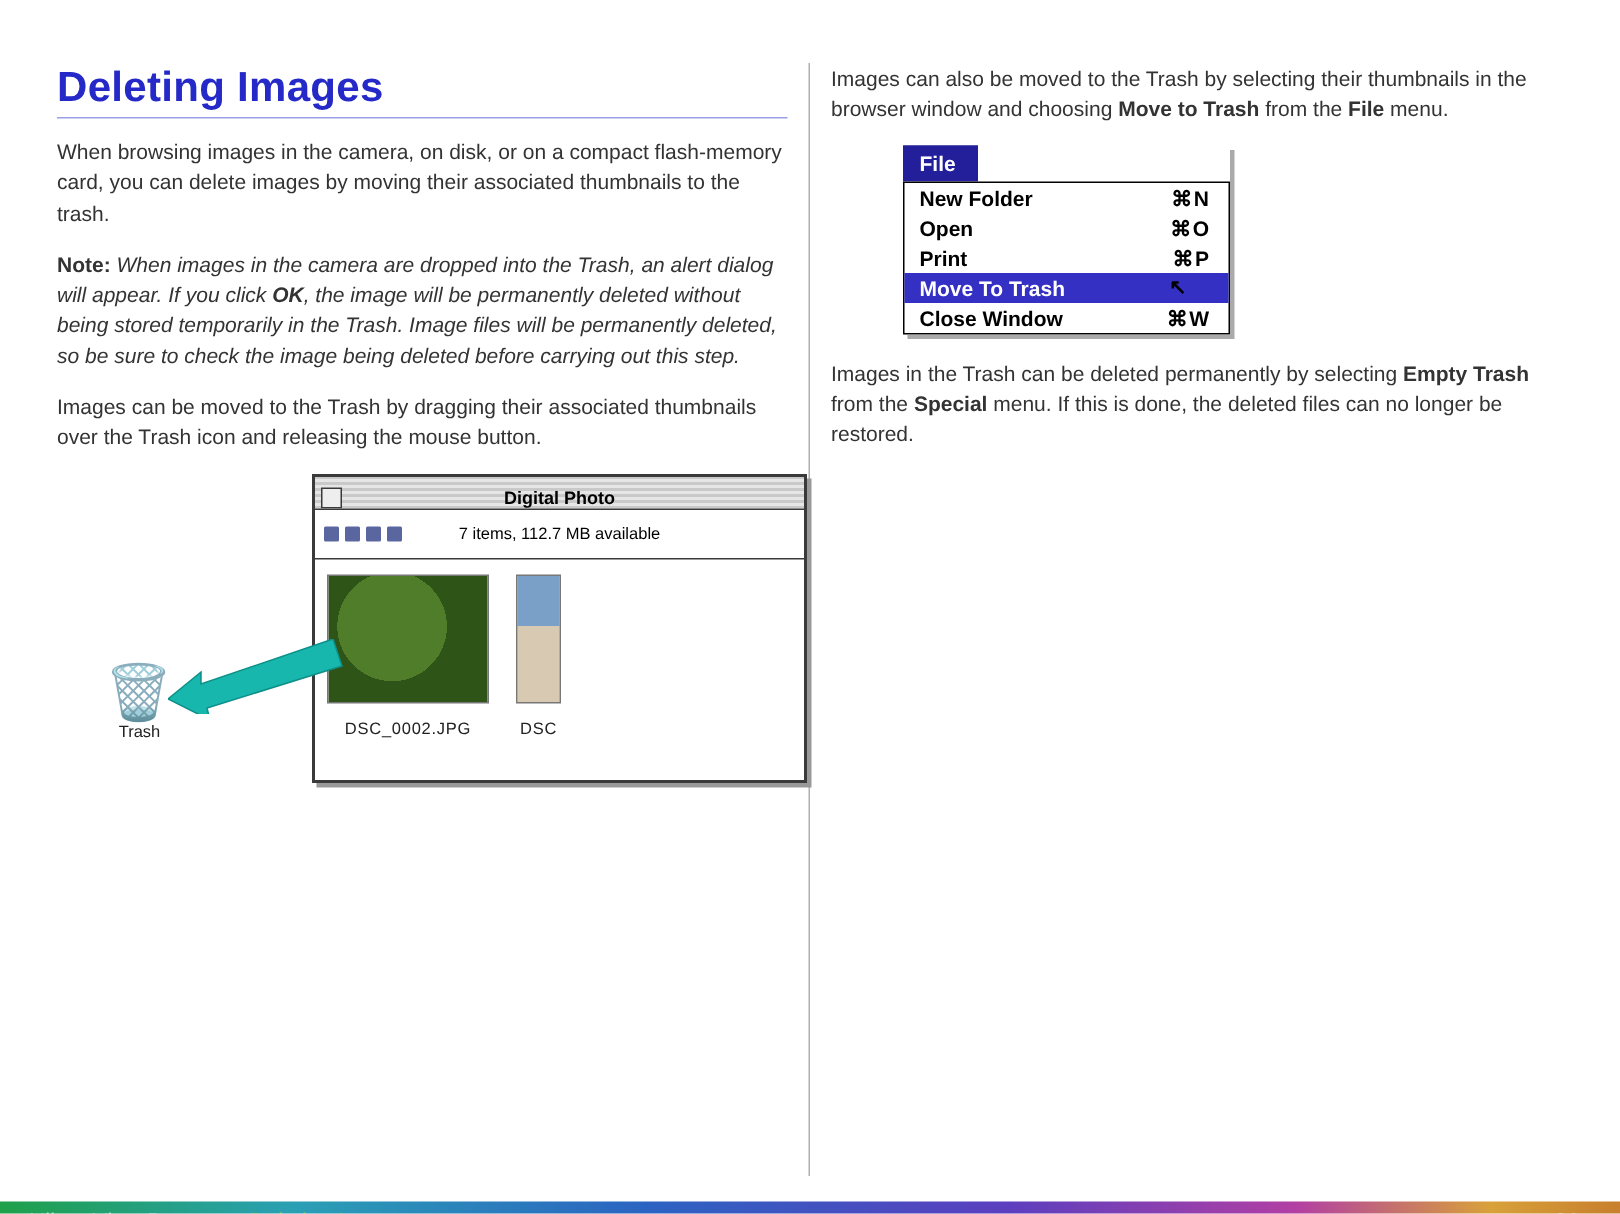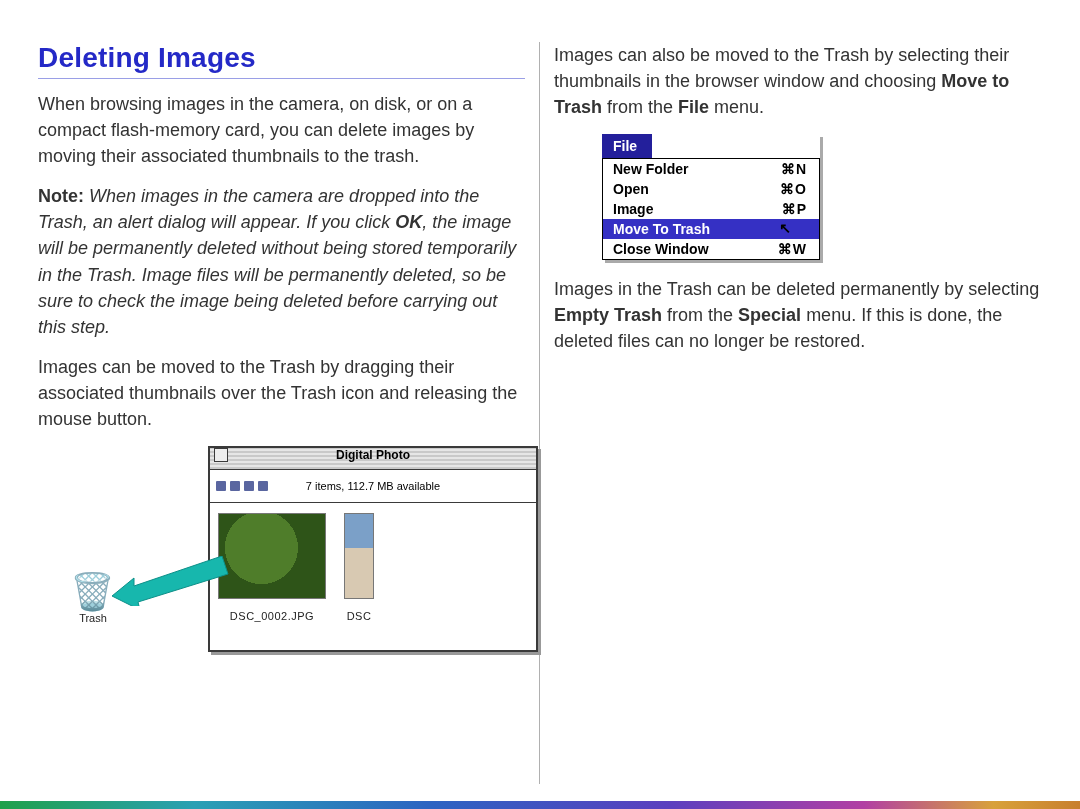--- a/index.html
+++ b/index.html
@@ -3,33 +3,33 @@
 <meta charset="utf-8">
 <style>
   * { box-sizing: border-box; margin: 0; padding: 0; }
   html, body { width: 1080px; height: 809px; font-family: "Gill Sans", "Gill Sans MT", "Trebuchet MS", Verdana, sans-serif; background: #fff; color: #222; }
   .page { position: relative; width: 1080px; height: 809px; margin-top: 24px; }
   .columns { display: flex; padding: 18px 24px 0 24px; gap: 0; height: 760px; }
   .col { width: 50%; padding: 0 14px; position: relative; }
   .col-left { border-right: 1px solid #b0b0b0; }
   h1.title { color: #2429c7; font-size: 28px; font-weight: 700; letter-spacing: 0.2px; margin-bottom: 4px; }
   .title-rule { border: none; border-top: 1px solid #9a9fe6; margin-bottom: 12px; }
-  p.body { font-size: 18px; line-height: 1.45; font-weight: 300; margin-bottom: 14px; color: #333; }
+  p.body { font-size: 14px; line-height: 1.45; font-weight: 300; margin-bottom: 14px; color: #333; }
   .note-label { font-weight: 700; font-style: normal; }
   .note-text { font-style: italic; }
   .strong { font-weight: 700; }
 
   
   .browser-fig { margin: 6px 0 10px 30px; height: 206px; position: relative; }
   .trash-wrap { position: absolute; left: -4px; top: 128px; width: 58px; text-align: center; }
   .trash-icon { font-size: 36px; line-height: 1; filter: grayscale(20%); }
   .trash-label { font-size: 11px; margin-top: 2px; }
   .arrow { position: absolute; left: 44px; top: 110px; width: 120px; height: 50px; z-index: 3; }
   .browser-win { position: absolute; left: 140px; top: 0; width: 330px; height: 206px; background: #fff; border: 2px solid #3a3a3a; box-shadow: 3px 3px 0 #999; overflow: hidden; }
-  .bw-titlebar { height: 22px; background: repeating-linear-gradient(0deg,#c9c9c9 0 2px,#e6e6e6 2px 4px); border-bottom: 1px solid #3a3a3a; position: relative; display:flex; align-items:flex-start; }
+  .bw-titlebar { height: 22px; background: repeating-linear-gradient(0deg,#c9c9c9 0 2px,#e6e6e6 2px 4px); border-bottom: 1px solid #3a3a3a; position: relative; display:flex; align-items:flex-end; }
   .bw-closebox { width: 14px; height: 14px; border: 1px solid #3a3a3a; background: #eee; margin-left: 4px; }
   .bw-title { position: absolute; left: 0; right: 0; text-align: center; font-family: "Chicago","Geneva",sans-serif; font-size: 12px; font-weight: 700; color: #000; }
   .bw-toolbar { height: 22px; border-bottom: 1px solid #3a3a3a; display:flex; align-items:center; padding: 16px 6px; background:#fff; position:relative;}
   .bw-toolicons { display:flex; gap:4px; }
   .bw-toolicons span{ width:10px; height:10px; background:#5a66a0; display:inline-block; border-radius:1px;}
   .bw-status { position:absolute; left:0; right:0; text-align:center; font-family: Geneva, sans-serif; font-size: 11px; color:#000; }
   .bw-content { padding: 10px 8px 4px 8px; display:flex; gap: 18px; }
   .thumb { width: 108px; display:flex; flex-direction:column; align-items:center; }
   .thumb-img { width: 108px; height: 86px; border: 1px solid #777; }
   .thumb-label { font-family: Geneva, sans-serif; font-size: 11px; margin-top: 10px; padding: 1px 4px; letter-spacing: 0.5px; }
@@ -122,21 +122,21 @@
         <div class="menu-body">
           <div class="menu-item">
             <span>New Folder</span>
             <span class="shortcut">⌘N</span>
           </div>
           <div class="menu-item">
             <span>Open</span>
             <span class="shortcut">⌘O</span>
           </div>
           <div class="menu-item">
-            <span>Image</span>
+            <span>Print</span>
             <span class="shortcut">⌘P</span>
           </div>
           <div class="menu-item selected">
             <span>Move To Trash</span>
             <span class="shortcut"></span>
             <span class="menu-cursor">↖</span>
           </div>
           <div class="menu-item">
             <span>Close Window</span>
             <span class="shortcut">⌘W</span>

